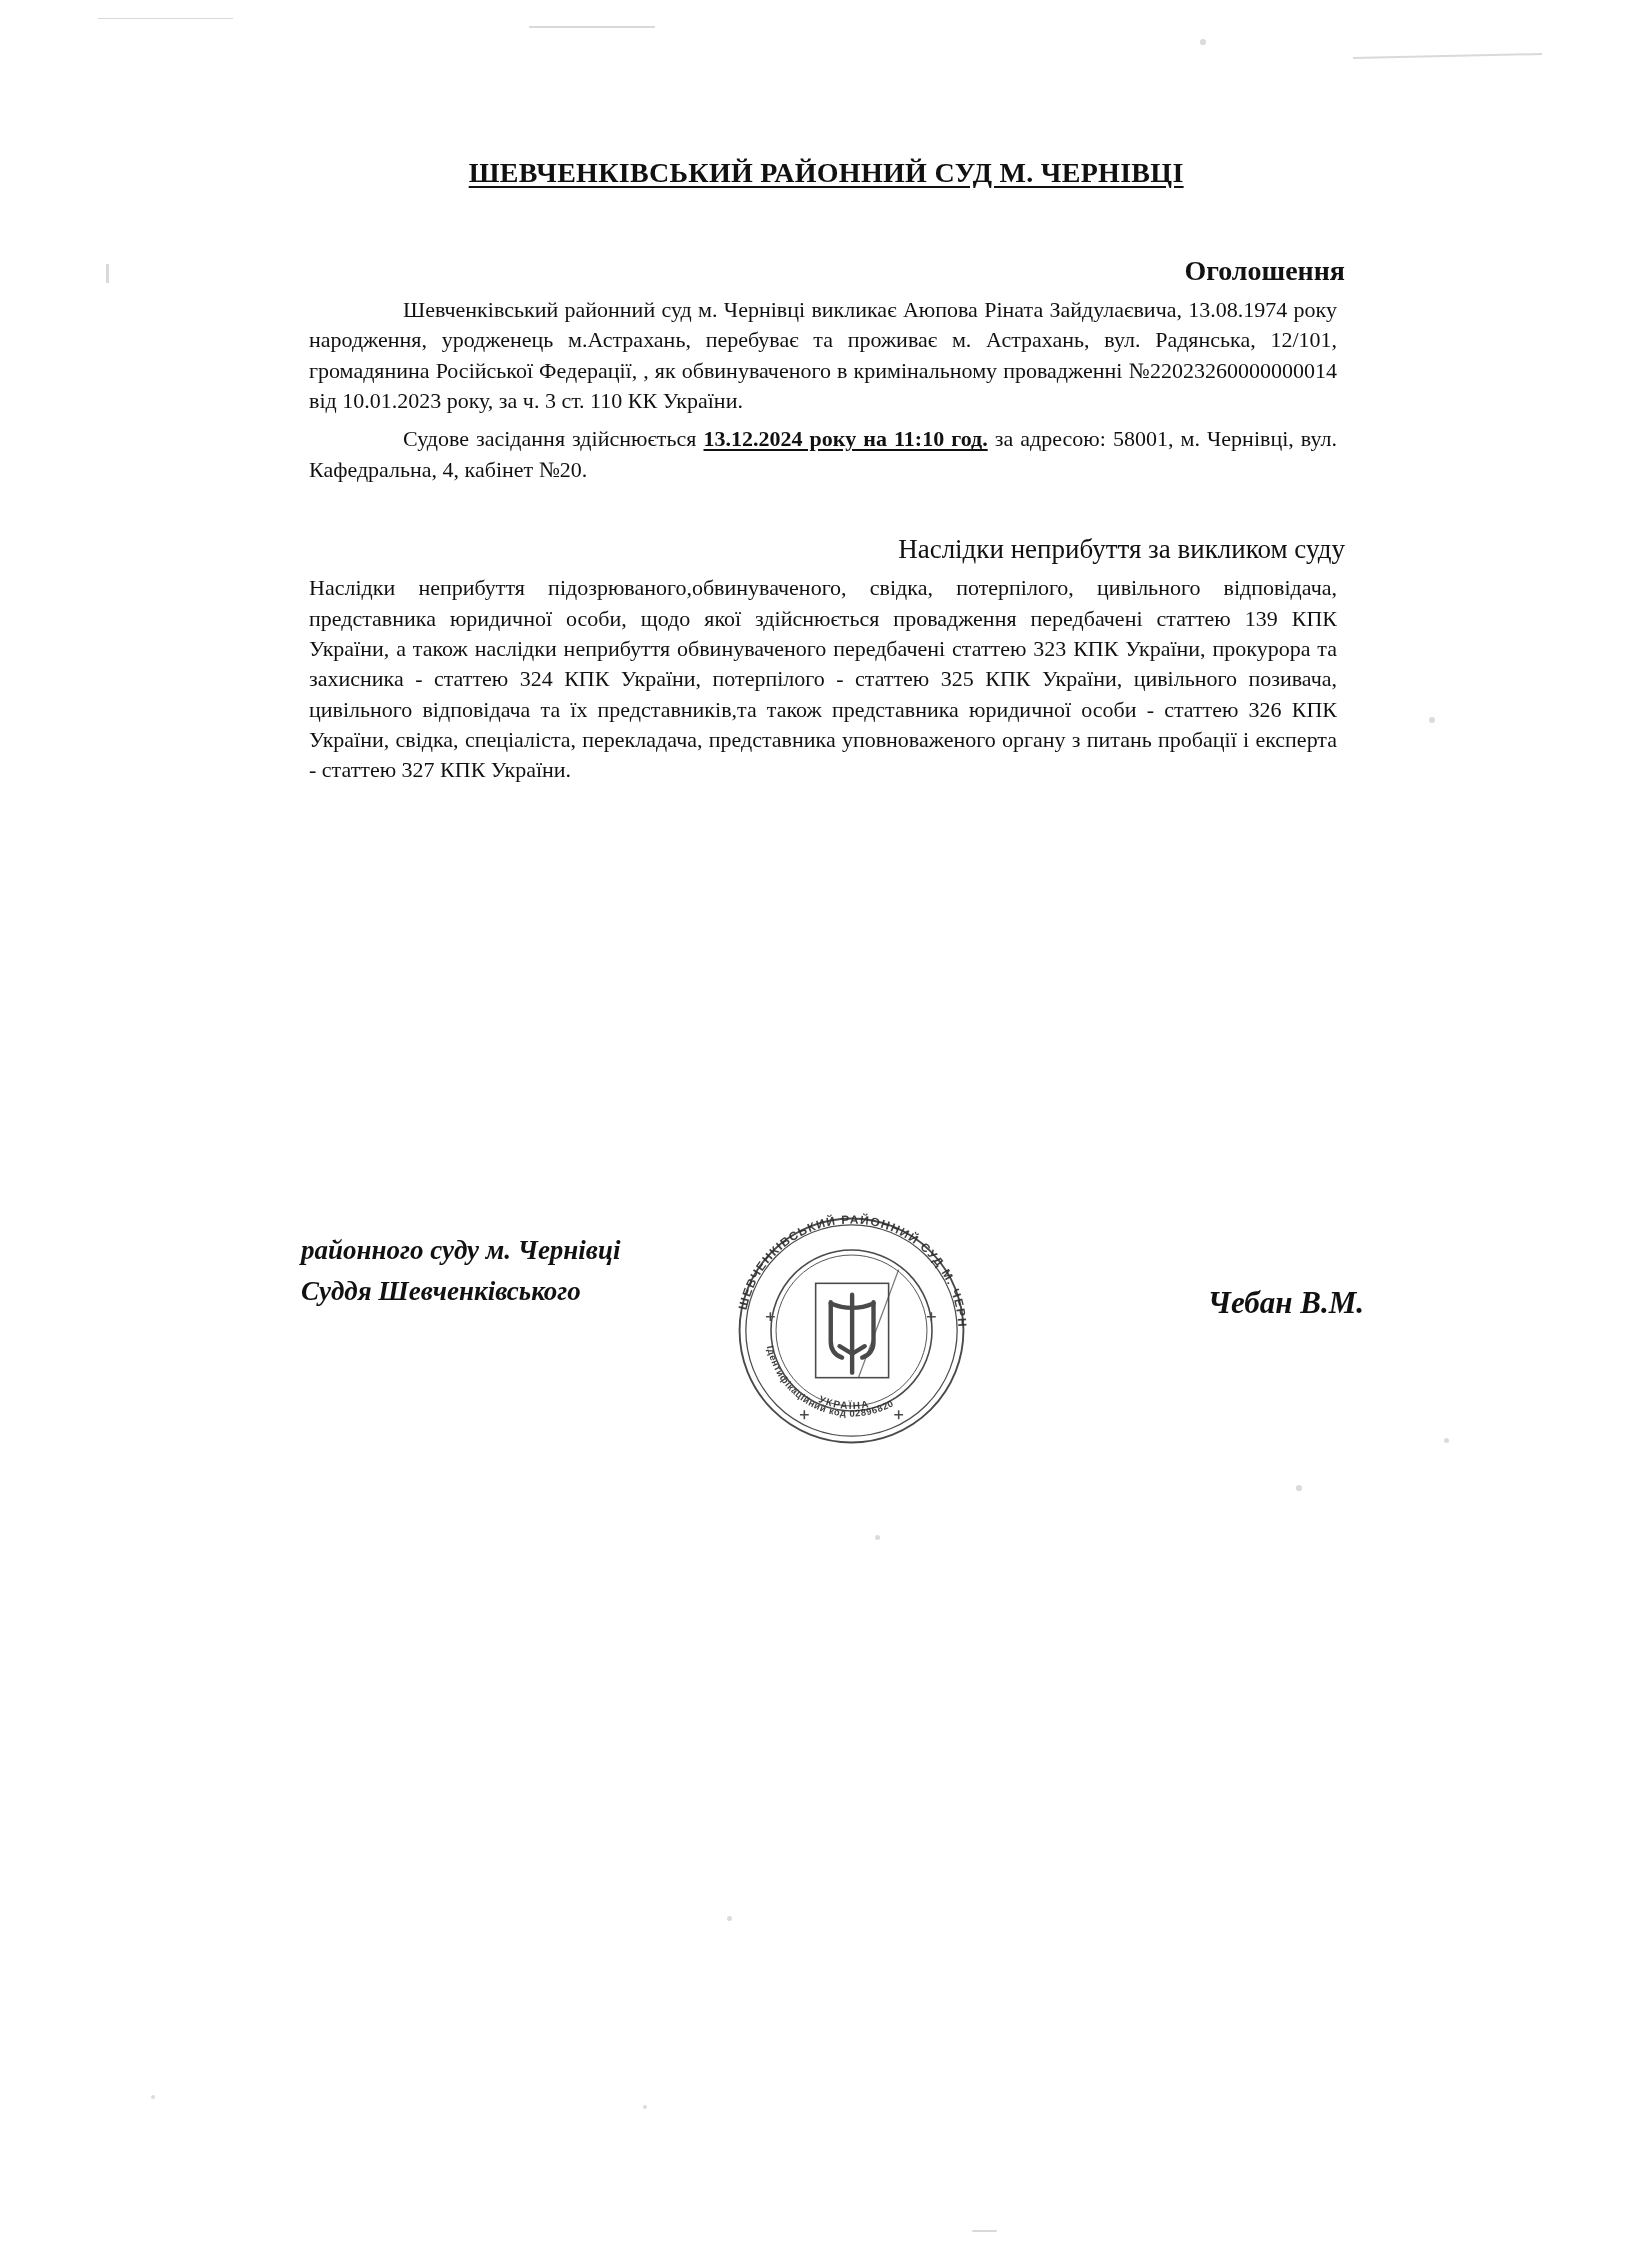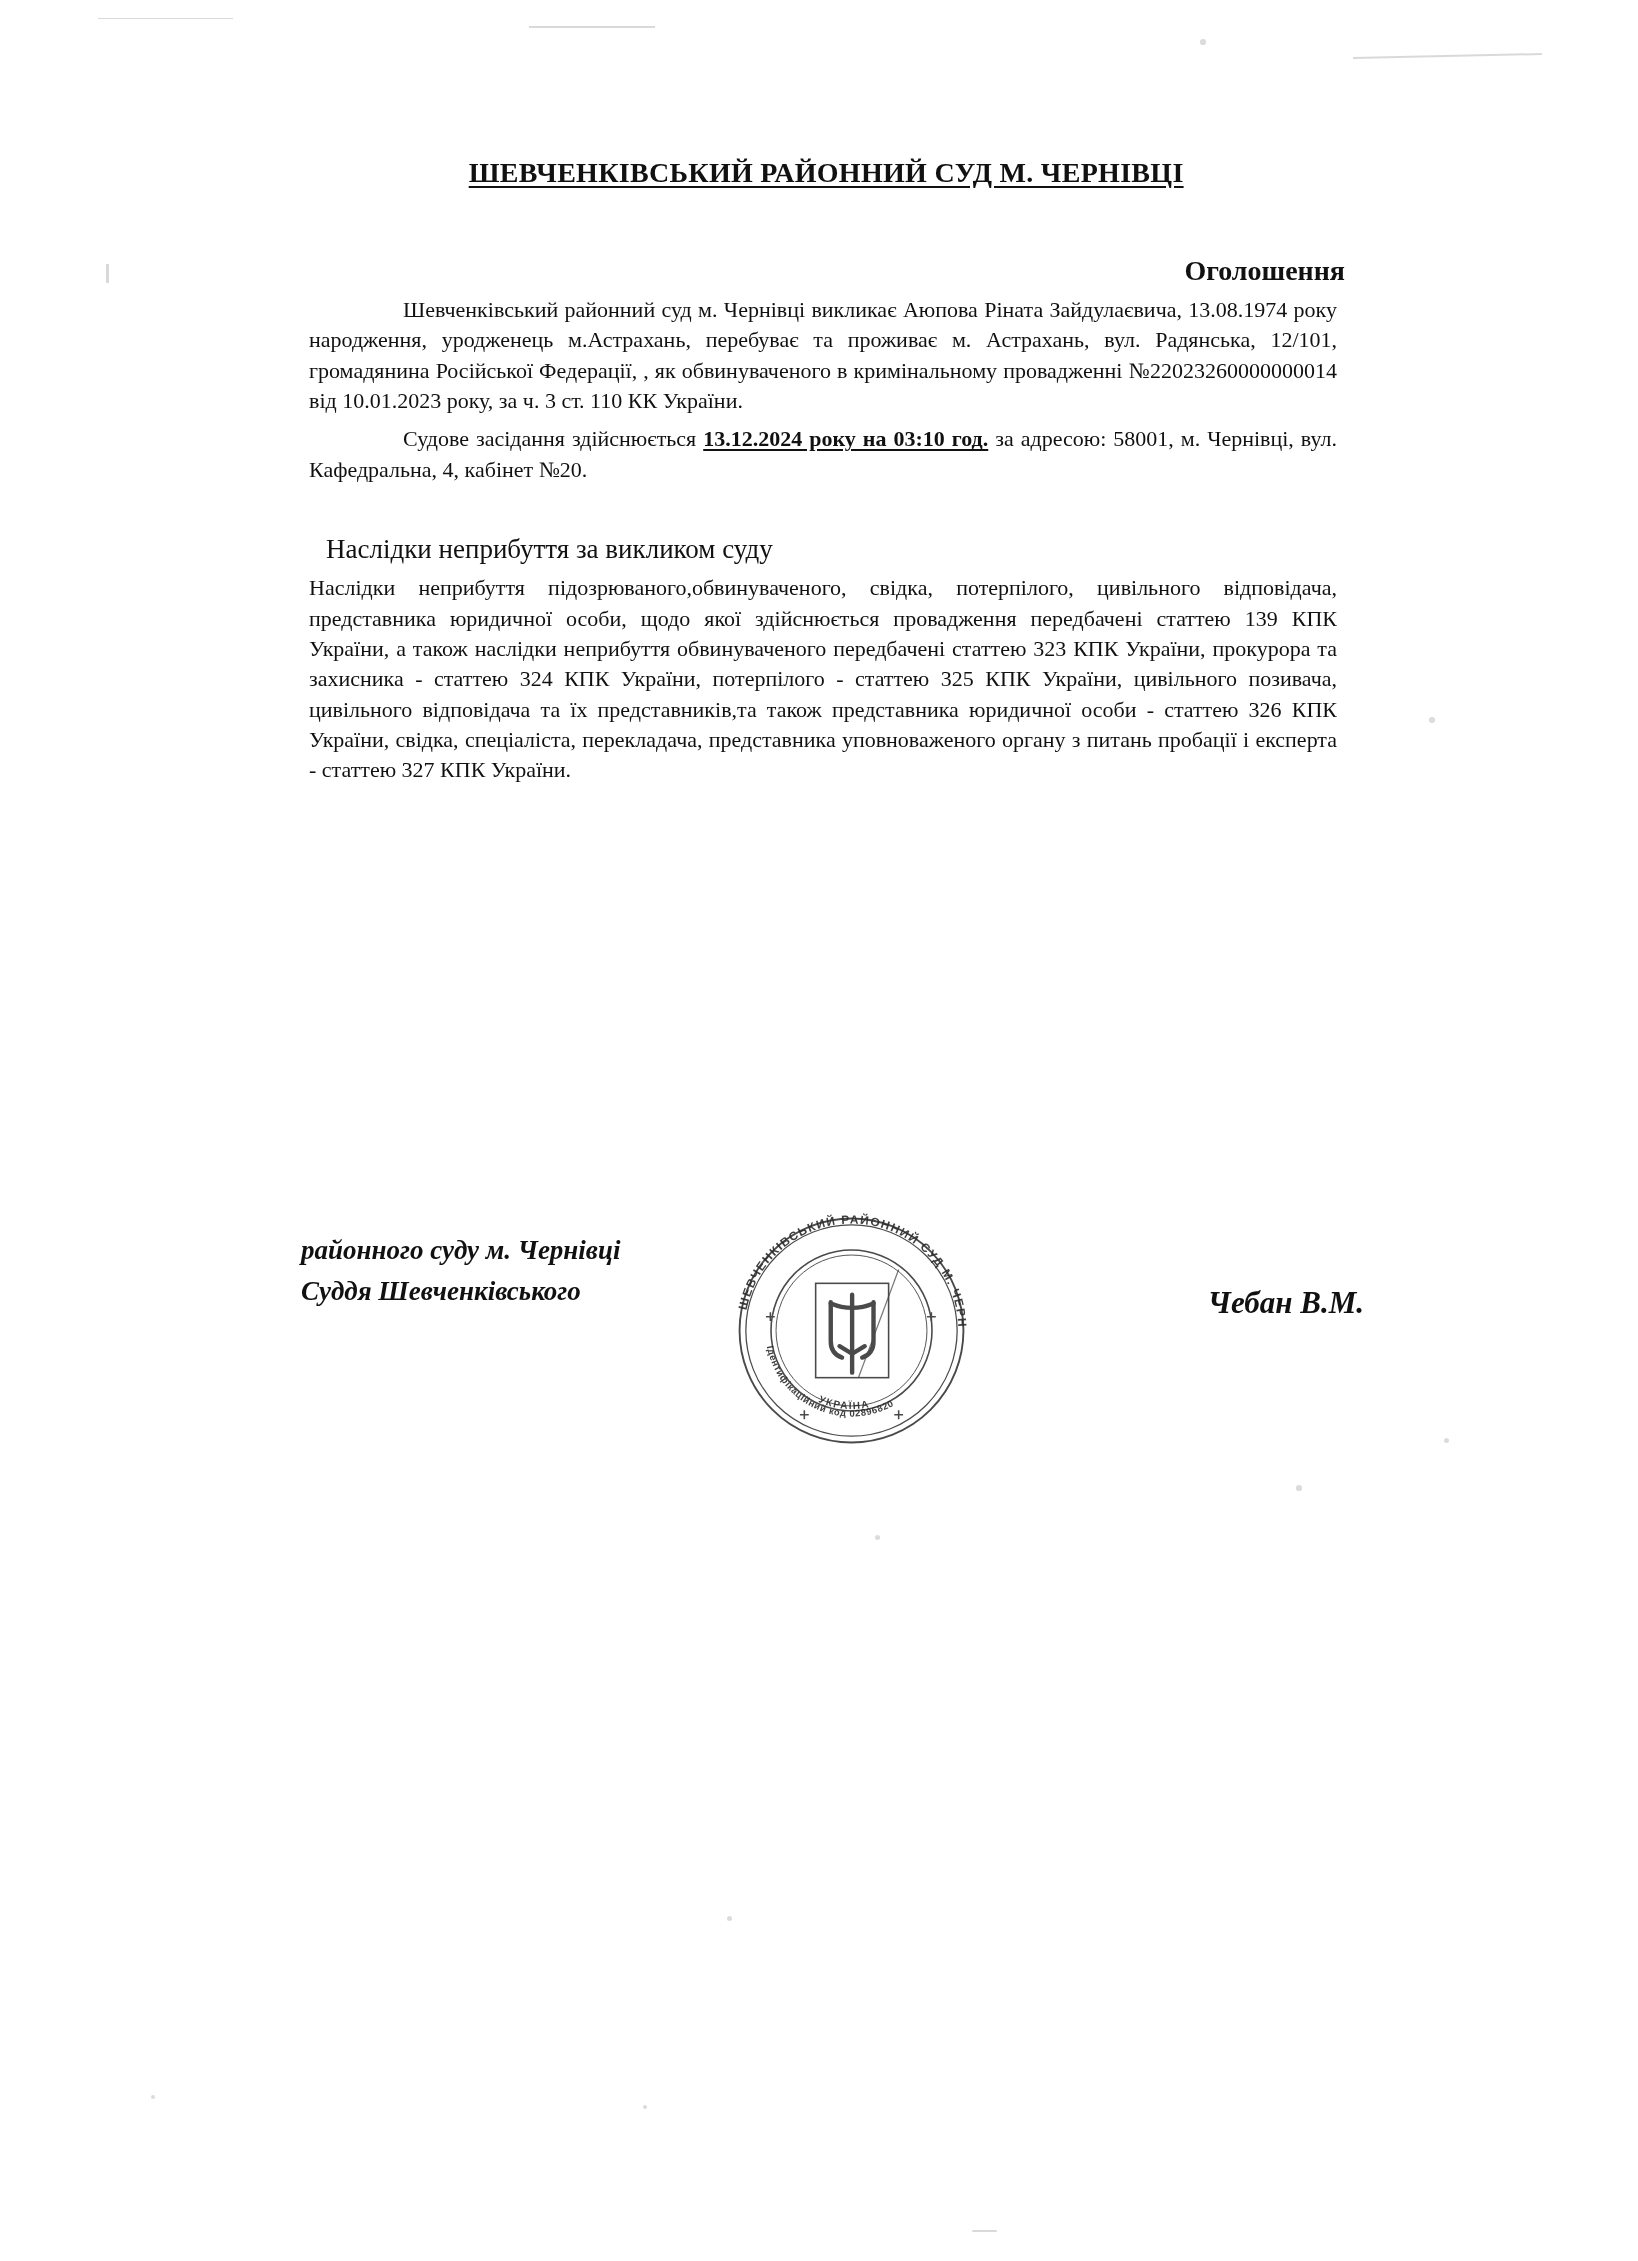--- a/index.html
+++ b/index.html
@@ -68,21 +68,21 @@
   .para-block-1 {
     margin-top: 59px;
   }
 
   .para-block-2 {
     margin-top: 0px;
   }
 
   .consequences-title {
     font-size: 27px;
-    text-align: left;
+    text-align: right;
     margin-top: 49px;
     padding-left: 25px;
   }
 
   p.no-indent {
     text-indent: 0;
   }
 
   .para-block-3 {
     margin-top: 12.6px;
@@ -160,21 +160,21 @@
   <div class="scan-mark" style="left:972px; top:2230px; width:25px; height:1.9px; border-radius:1.9px;"></div>
 
   <div class="content">
 
     <div class="court-title">ШЕВЧЕНКІВСЬКИЙ РАЙОННИЙ СУД М. ЧЕРНІВЦІ</div>
 
     <div class="doc-heading">Оголошення</div>
 
     <p class="body-text para-block-1">Шевченківський районний суд м. Чернівці викликає Аюпова Ріната Зайдулаєвича, 13.08.1974 року народження, уродженець м.Астрахань, перебуває та проживає м. Астрахань, вул. Радянська, 12/101, громадянина Російської Федерації, , як обвинуваченого в кримінальному провадженні №22023260000000014 від 10.01.2023 року, за ч. 3 ст. 110 КК України.</p>
 
-    <p class="body-text para-block-2"><span>Судове засідання здійснюється </span><span class="bold-underline">13.12.2024 року на 03:10 год.</span><span> за адресою: 58001, м. Чернівці, вул. Кафедральна, 4, кабінет №20.</span></p>
+    <p class="body-text para-block-2"><span>Судове засідання здійснюється </span><span class="bold-underline">13.12.2024 року на 11:10 год.</span><span> за адресою: 58001, м. Чернівці, вул. Кафедральна, 4, кабінет №20.</span></p>
 
     <div class="consequences-title">Наслідки неприбуття за викликом суду</div>
 
     <p class="body-text no-indent para-block-3">Наслідки неприбуття підозрюваного,обвинуваченого, свідка, потерпілого, цивільного відповідача, представника юридичної особи, щодо якої здійснюється провадження передбачені статтею 139 КПК України, а також наслідки неприбуття обвинуваченого передбачені статтею 323 КПК України, прокурора та захисника - статтею 324 КПК України, потерпілого - статтею 325 КПК України, цивільного позивача, цивільного відповідача та їх представників,та також представника юридичної особи - статтею 326 КПК України, свідка, спеціаліста, перекладача, представника уповноваженого органу з питань пробації і експерта - статтею 327 КПК України.</p>
 
   </div>
 
   <div class="sig-row">
     <div class="sig-left">
       <div>районного суду м. Чернівці</div>

